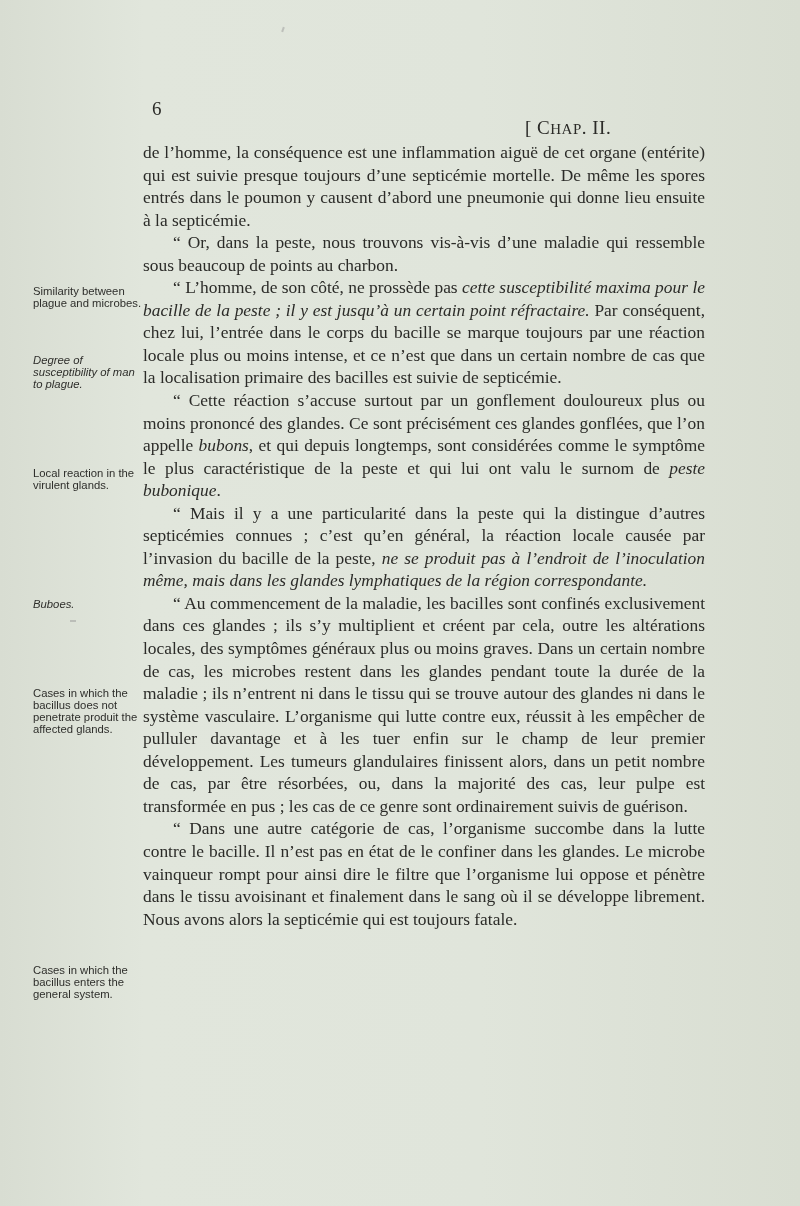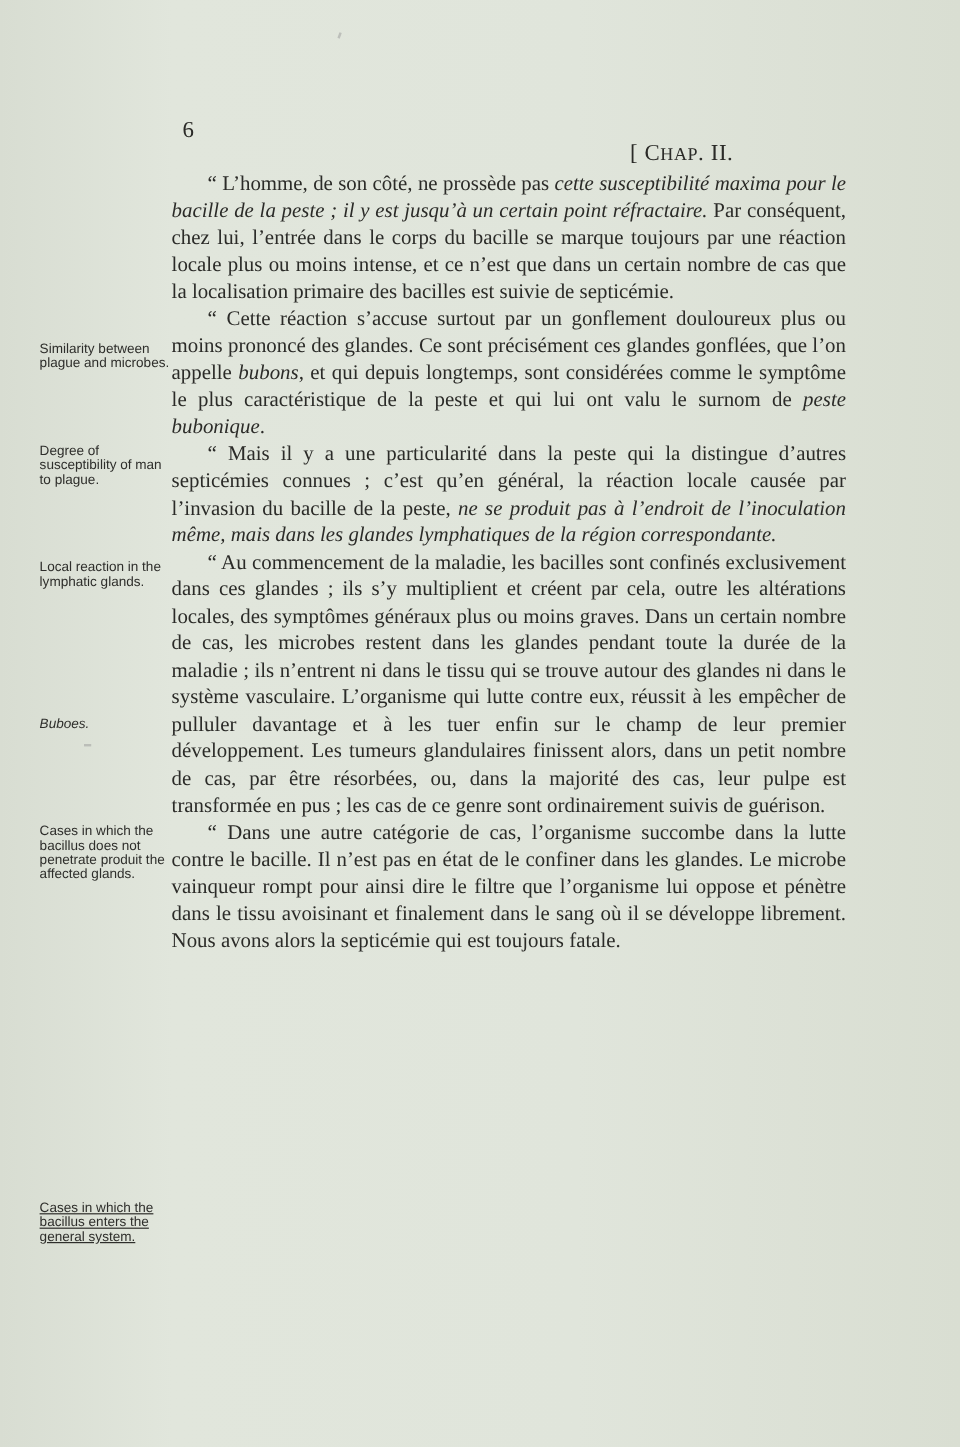--- a/index.html
+++ b/index.html
@@ -41,27 +41,29 @@
 <body>
 
 <div>
 
   <div class="header">
     <span class="pnum">6</span>
     <span class="chap"><span>[ C</span><span class="sc">HAP</span><span>. II.</span></span>
   </div>
 
   <div class="note" style="top:285px;">Similarity between plague and microbes.</div>
-  <div class="note" style="top:370px;">Degree of susceptibility of man to plague.</div>
-  <div class="note" style="top:467px;">Local reaction in the lymphatic glands.</div>
+  <div class="note" style="top:354px;font-style:italic;">Degree of susceptibility of man to plague.</div>
+  <div class="note" style="top:467px;">Local reaction in the virulent glands.</div>
   <div class="note" style="top:598px;font-style:italic;">Buboes.</div>
   <div class="note" style="top:687px;">Cases in which the bacillus does not penetrate produit the affected glands.</div>
-  <div class="note" style="top:1001px;text-decoration:underline;">Cases in which the bacillus enters the general system.</div>
+  <div class="note" style="top:964px;">Cases in which the bacillus enters the general system.</div>
 
   <div class="body">
+    <p class="cont">de l’homme, la conséquence est une inflammation aiguë de cet organe (entérite) qui est suivie presque toujours d’une septicémie mortelle. De même les spores entrés dans le poumon y causent d’abord une pneumonie qui donne lieu ensuite à la septicémie.</p>
+    <p class="ind">“ Or, dans la peste, nous trouvons vis-à-vis d’une maladie qui ressemble sous beaucoup de points au charbon.</p>
     <p class="ind"><span>“ L’homme, de son côté, ne prossède pas </span><em>cette susceptibilité maxima pour le bacille de la peste ; il y est jusqu’à un certain point réfractaire.</em><span> Par conséquent, chez lui, l’entrée dans le corps du bacille se marque toujours par une réaction locale plus ou moins intense, et ce n’est que dans un certain nombre de cas que la localisation primaire des bacilles est suivie de septicémie.</span></p>
     <p class="ind"><span>“ Cette réaction s’accuse surtout par un gonflement douloureux plus ou moins prononcé des glandes. Ce sont précisément ces glandes gonflées, que l’on appelle </span><em>bubons</em><span>, et qui depuis longtemps, sont considérées comme le symptôme le plus caractéristique de la peste et qui lui ont valu le surnom de </span><em>peste bubonique</em><span>.</span></p>
     <p class="ind"><span>“ Mais il y a une particularité dans la peste qui la distingue d’autres septicémies connues ; c’est qu’en général, la réaction locale causée par l’invasion du bacille de la peste, </span><em>ne se produit pas à l’endroit de l’inoculation même, mais dans les glandes lymphatiques de la région correspondante.</em></p>
     <p class="ind">“ Au commencement de la maladie, les bacilles sont confinés exclusivement dans ces glandes ; ils s’y multiplient et créent par cela, outre les altérations locales, des symptômes généraux plus ou moins graves. Dans un certain nombre de cas, les microbes restent dans les glandes pendant toute la durée de la maladie ; ils n’entrent ni dans le tissu qui se trouve autour des glandes ni dans le système vasculaire. L’organisme qui lutte contre eux, réussit à les empêcher de pulluler davantage et à les tuer enfin sur le champ de leur premier développement. Les tumeurs glandulaires finissent alors, dans un petit nombre de cas, par être résorbées, ou, dans la majorité des cas, leur pulpe est transformée en pus ; les cas de ce genre sont ordinairement suivis de guérison.</p>
     <p class="ind">“ Dans une autre catégorie de cas, l’organisme succombe dans la lutte contre le bacille. Il n’est pas en état de le confiner dans les glandes. Le microbe vainqueur rompt pour ainsi dire le filtre que l’organisme lui oppose et pénètre dans le tissu avoisinant et finalement dans le sang où il se développe librement. Nous avons alors la septicémie qui est toujours fatale.</p>
   </div>
 
   <span class="specks" style="left:282px;top:27px;transform:rotate(20deg);"></span>
   <span class="specks" style="left:70px;top:620px;width:6px;height:2px;"></span>
 </div>

